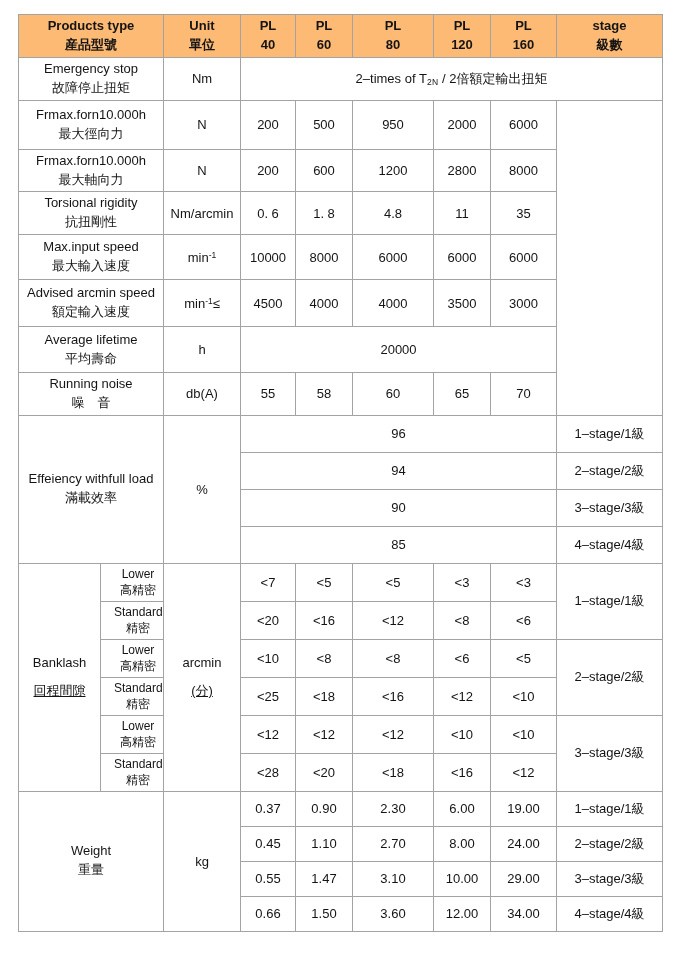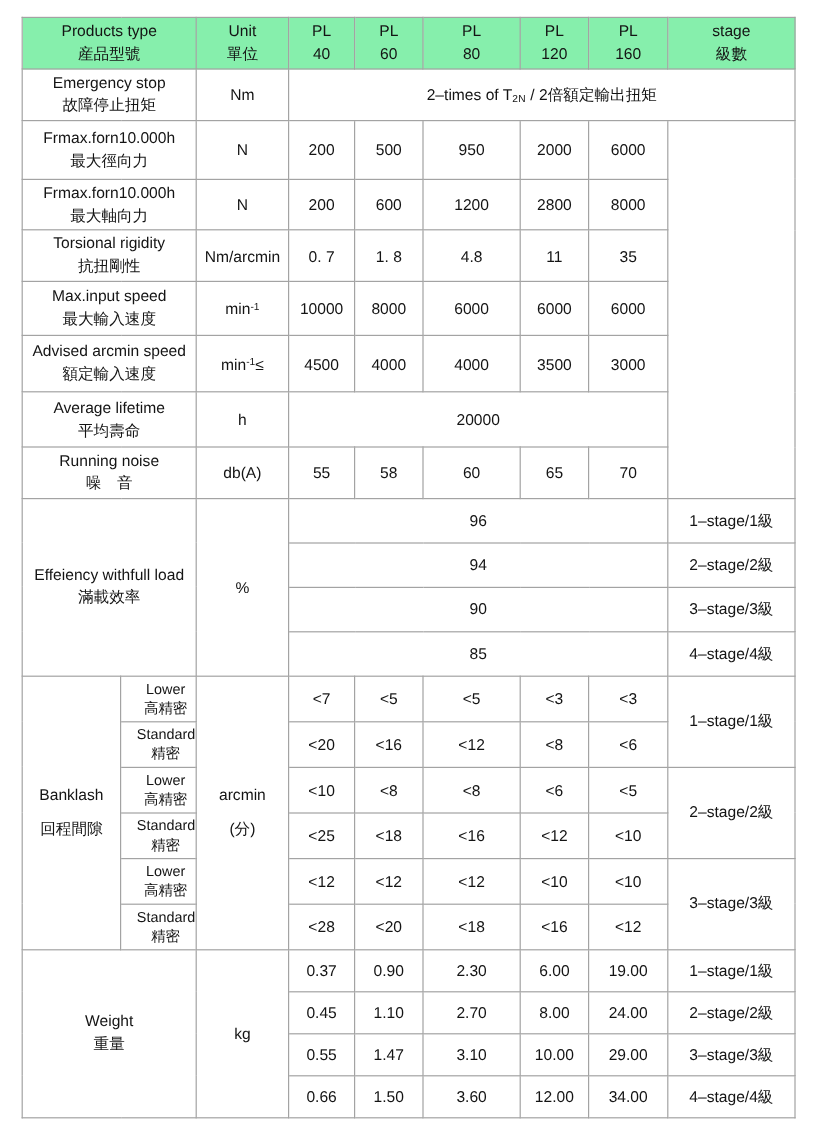--- a/index.html
+++ b/index.html
@@ -20,27 +20,27 @@
   table.spec th, table.spec td {
     border: 1px solid #a3a3a3;
     text-align: center;
     vertical-align: middle;
     font-size: 13px;
     padding: 2px 1px;
     font-weight: normal;
     background: #ffffff;
   }
   table.spec thead th {
-    background: #86efac;
-    font-weight: normal;
+    background: #fdba74;
+    font-weight: bold;
     line-height: 1.55;
   }
   .l1, .l2 { line-height: 1.45; }
   .grade .l1, .grade .l2 { font-size: 12px; line-height: 1.35; padding-left: 12px; }
-  .unit-gap { margin-top: 9px; }
+  .unit-gap { margin-top: 9px; text-decoration: underline; }
   sub.tsub { font-size: 8.5px; vertical-align: -2px; letter-spacing: 0.3px; }
   sup.usup { font-size: 8.5px; vertical-align: 4px; }
   
   tr.h-head { height: 43px; }
   tr.h50 { height: 42px; }
   tr.h49 { height: 49px; }
   tr.h45 { height: 45px; margin-left: 13px; }
   tr.h47 { height: 47px; }
   tr.h46 { height: 46px; }
   tr.h38 { height: 38px; }
@@ -137,21 +137,21 @@
       <td>2800</td>
       <td>8000</td>
     </tr>
 
     <tr class="h50">
       <td colspan="2">
         <div class="l1">Torsional rigidity</div>
         <div class="l2">抗扭剛性</div>
       </td>
       <td>Nm/arcmin</td>
-      <td>0. 7</td>
+      <td>0. 6</td>
       <td>1. 8</td>
       <td>4.8</td>
       <td>11</td>
       <td>35</td>
     </tr>
 
     <tr class="h45">
       <td colspan="2">
         <div class="l1">Max.input speed</div>
         <div class="l2">最大輸入速度</div>

